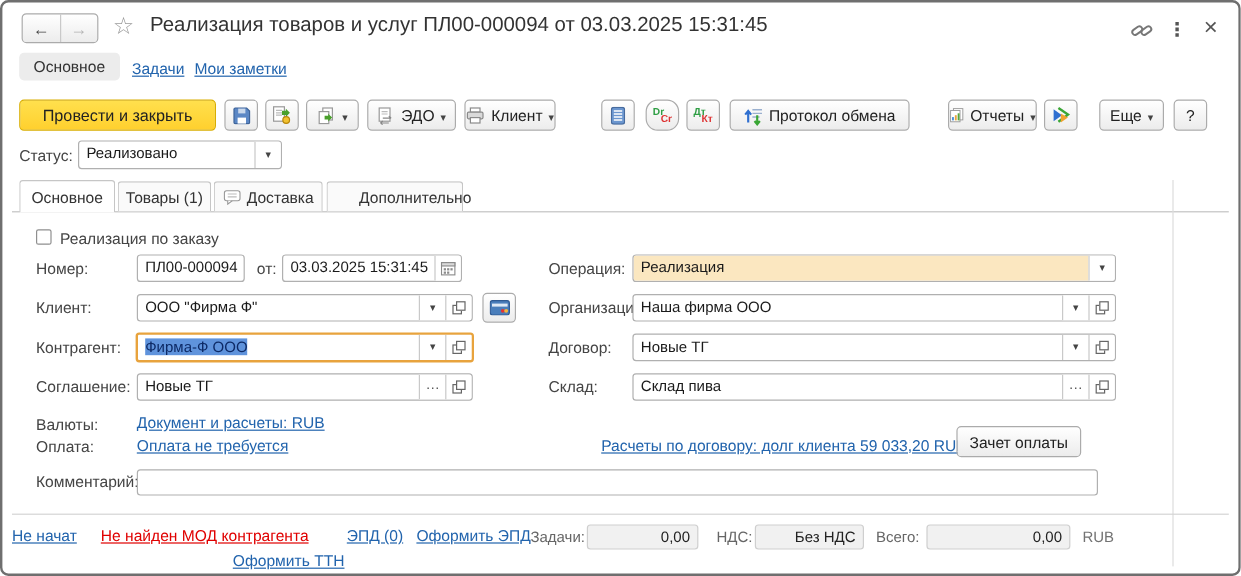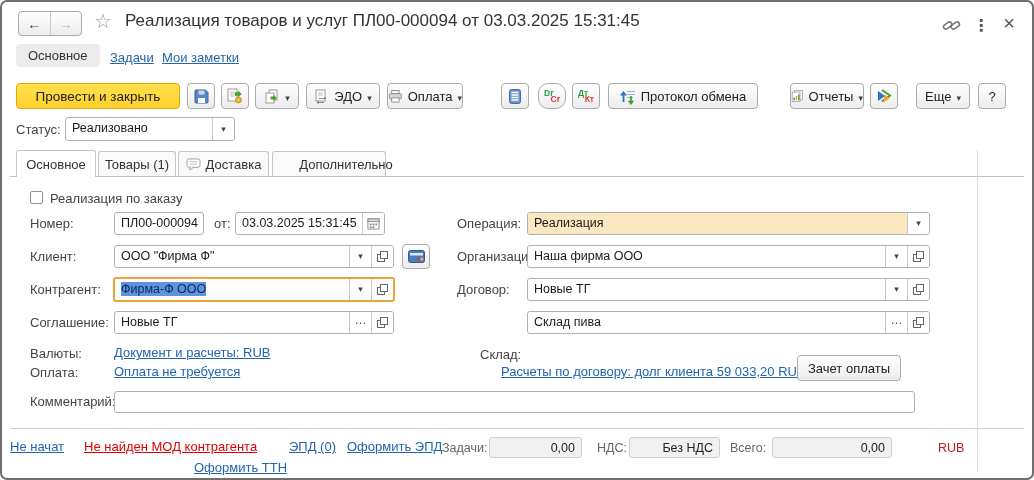--- a/index.html
+++ b/index.html
@@ -129,21 +129,21 @@
     <span>ЭДО</span>
     <span class="caret"></span>
   </div>
 
   <div class="btn" style="left:385px;top:81px;width:76px;">
     <svg width="16" height="15" viewBox="0 0 16 15">
       <rect x="4" y="1" width="8" height="3.5" fill="#fff" stroke="#8a8a8a"></rect>
       <rect x="1.5" y="4.5" width="13" height="5.5" rx="1" fill="#d9d9d9" stroke="#8a8a8a"></rect>
       <rect x="4" y="9" width="8" height="4.5" fill="#fff" stroke="#8a8a8a"></rect>
     </svg>
-    <span>Оплата</span>
+    <span>Клиент</span>
     <span class="caret"></span>
   </div>
 
   <div class="btn" style="left:499px;top:81px;width:28px;">
     <svg width="12" height="15" viewBox="0 0 12 15">
       <rect x="0.5" y="0.5" width="11" height="14" rx="2" fill="#6b96cf" stroke="#476b9e"></rect>
       <g stroke="#fff" stroke-width="1.4">
           <line x1="2.5" y1="3.5" x2="9.5" y2="3.5"></line>
           <line x1="2.5" y1="6" x2="9.5" y2="6"></line>
           <line x1="2.5" y1="8.5" x2="9.5" y2="8.5"></line>
@@ -299,21 +299,21 @@
 
   <div class="lbl" style="left:28px;top:313px;">Соглашение:</div>
   <div class="ctl" style="left:112px;top:309px;width:280px;">
     <span class="txt">Новые ТГ</span>
     <span class="seg dots"></span>
     <span class="seg">
         <span class="ic-open"></span>
       </span>
   </div>
 
-  <div class="lbl" style="left:478px;top:313px;margin-top:32px;">Склад:</div>
+  <div class="lbl" style="left:455px;top:313px;">Склад:</div>
   <div class="ctl" style="left:525px;top:309px;width:403px;">
     <span class="txt">Склад пива</span>
     <span class="seg dots"></span>
     <span class="seg">
         <span class="ic-open"></span>
       </span>
   </div>
 
   <div class="lbl" style="left:28px;top:344px;">Валюты:</div>
   <div class="lnk" style="left:112px;top:343px;">Документ и расчеты: RUB</div>
@@ -334,17 +334,17 @@
   <div class="lnk red" style="left:82px;top:437px;">Не найден МОД контрагента</div>
   <div class="lnk" style="left:287px;top:437px;">ЭПД (0)</div>
   <div class="lnk" style="left:345px;top:437px;">Оформить ЭПД</div>
 
   <div class="flbl" style="left:440px;top:439px;">Задачи:</div>
   <div class="ro" style="left:487px;top:435px;width:93px;">0,00</div>
   <div class="flbl" style="left:595px;top:439px;">НДС:</div>
   <div class="ro" style="left:627px;top:435px;width:91px;">Без НДС</div>
   <div class="flbl" style="left:728px;top:439px;">Всего:</div>
   <div class="ro" style="left:770px;top:435px;width:120px;">0,00</div>
-  <div class="flbl" style="left:936px;top:439px;color:#b91c1c;">RUB</div>
+  <div class="flbl" style="left:900px;top:439px;color:#737373;">RUB</div>
 
   <div class="lnk" style="left:192px;top:458px;">Оформить ТТН</div>
 
 </div>
 
 </body></html>

